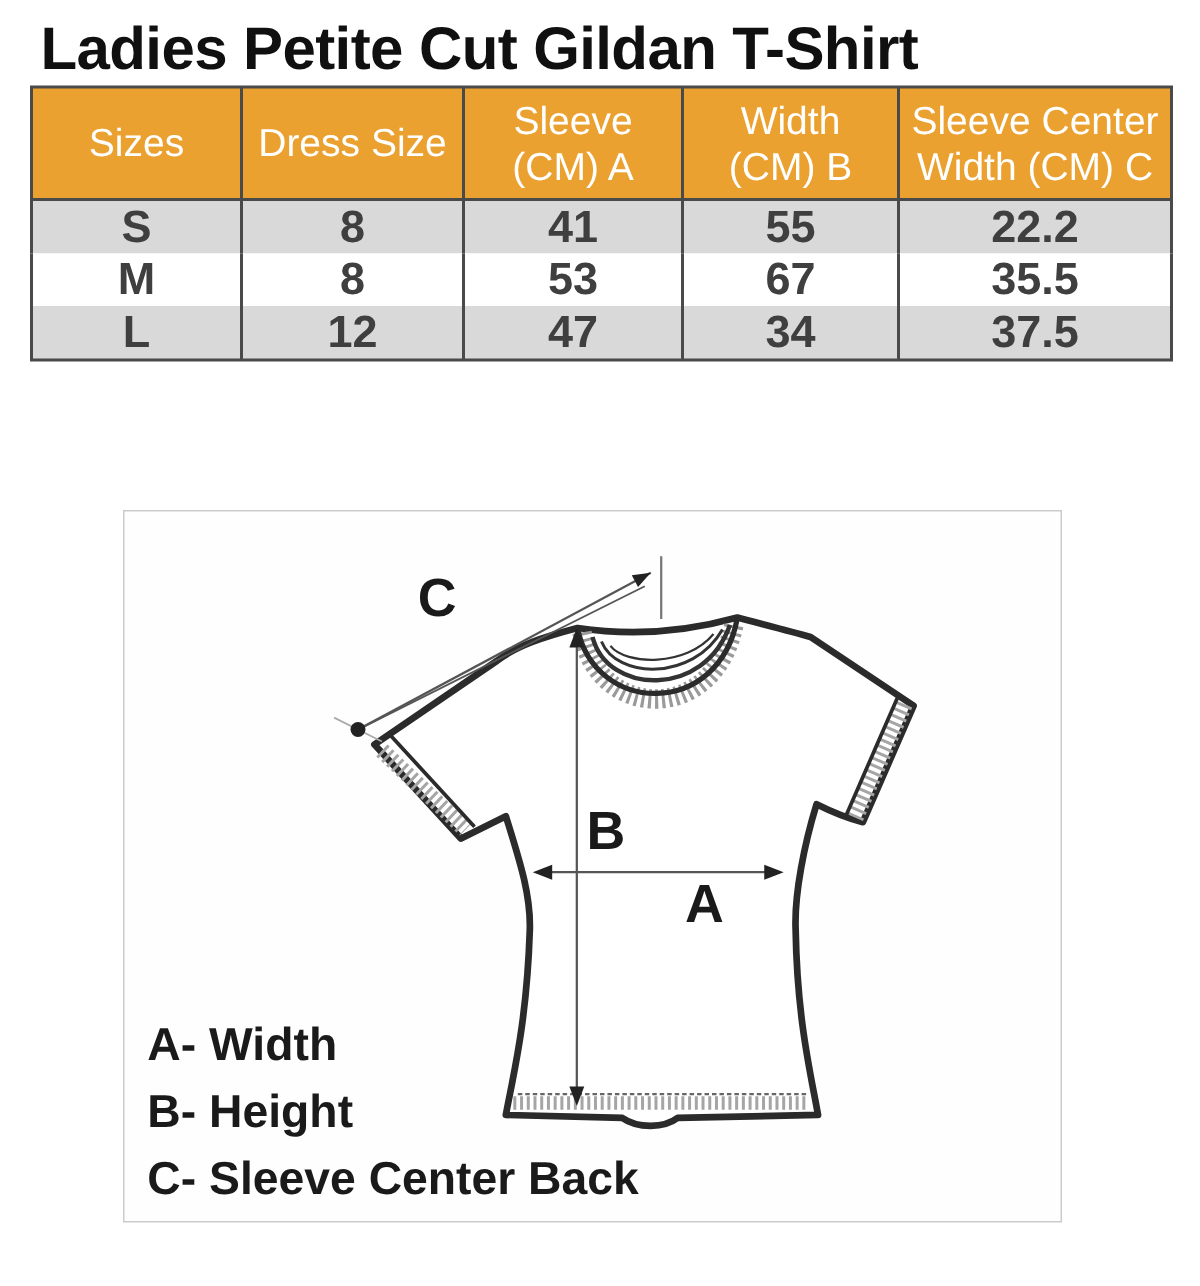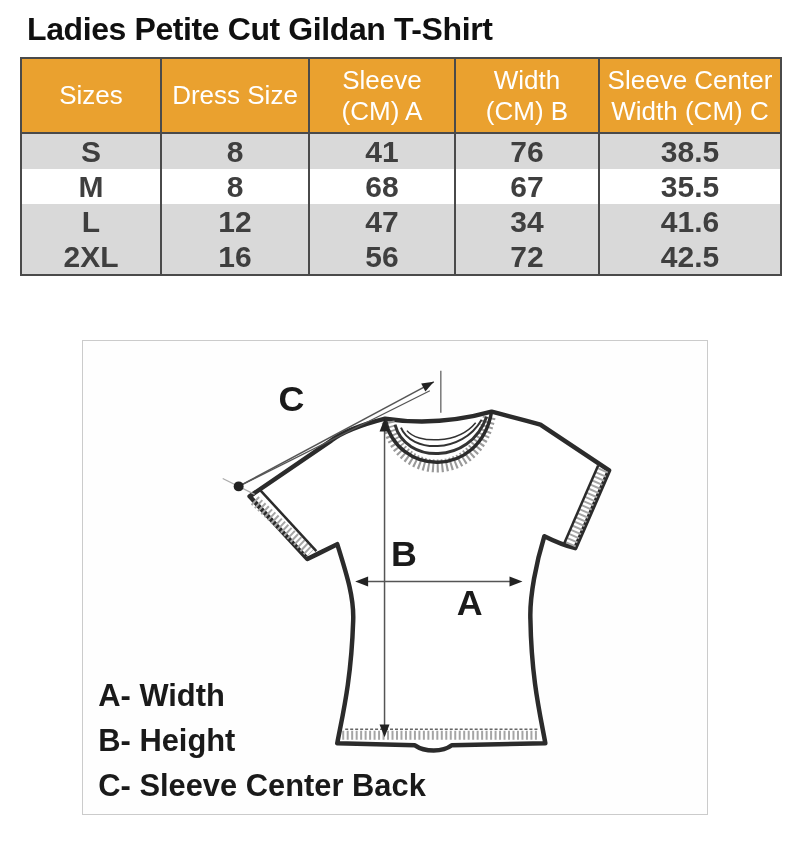--- a/index.html
+++ b/index.html
@@ -15,21 +15,21 @@
     --measure:#555555;
     --box-border:#CBCBCB;
   }
   html,body{margin:0;padding:0;background:#ffffff;}
   #canvas{
     position:relative;width:800px;height:857px;background:#ffffff;overflow:hidden;
     font-family:"Liberation Sans", sans-serif;
   }
   .page-title{
     position:absolute;left:27px;top:11px;
-    font-size:32px;font-weight:700;letter-spacing:-0.4px;color:var(--title-text);
+    font-size:40px;font-weight:700;letter-spacing:-0.4px;color:var(--title-text);
     white-space:nowrap;
   }
   table.size-table{
     position:absolute;left:20px;top:57px;width:760px;
     border-collapse:collapse;table-layout:fixed;
     border:2px solid var(--table-border);
   }
   table.size-table th{
     background:var(--header-bg);color:var(--header-text);
     font-size:26px;font-weight:400;line-height:31px;
@@ -94,43 +94,36 @@
           <span>Sleeve Center</span>
           <span>Width (CM) C</span>
         </th>
       </tr>
     </thead>
     <tbody>
       <tr class="row-gray">
         <td>S</td>
         <td>8</td>
         <td>41</td>
-        <td>76</td>
-        <td>38.5</td>
+        <td>55</td>
+        <td>22.2</td>
       </tr>
       <tr class="row-white">
         <td>M</td>
         <td>8</td>
-        <td>68</td>
+        <td>53</td>
         <td>67</td>
         <td>35.5</td>
       </tr>
       <tr class="row-gray">
         <td>L</td>
         <td>12</td>
         <td>47</td>
         <td>34</td>
-        <td>41.6</td>
-      </tr>
-      <tr class="row-gray">
-        <td>2XL</td>
-        <td>16</td>
-        <td>56</td>
-        <td>72</td>
-        <td>42.5</td>
+        <td>37.5</td>
       </tr>
     </tbody>
   </table>
 
   <div class="diagram-box">
     <svg width="624" height="473" viewBox="82 340 626 475" xmlns="http://www.w3.org/2000/svg">
 
       <path d="M 385,418
            C 362,424 344,430 331,440
            L 249,496

